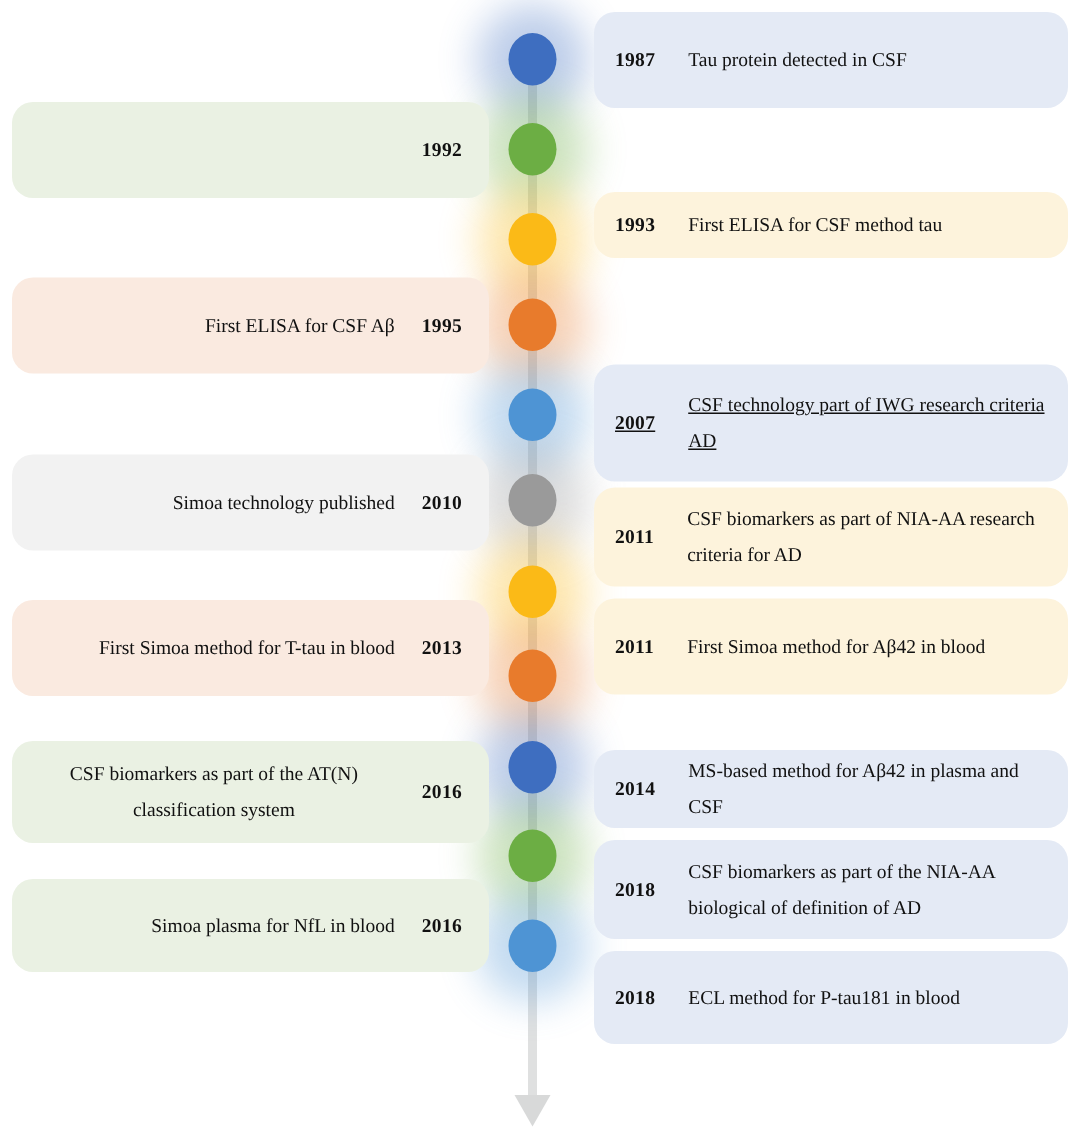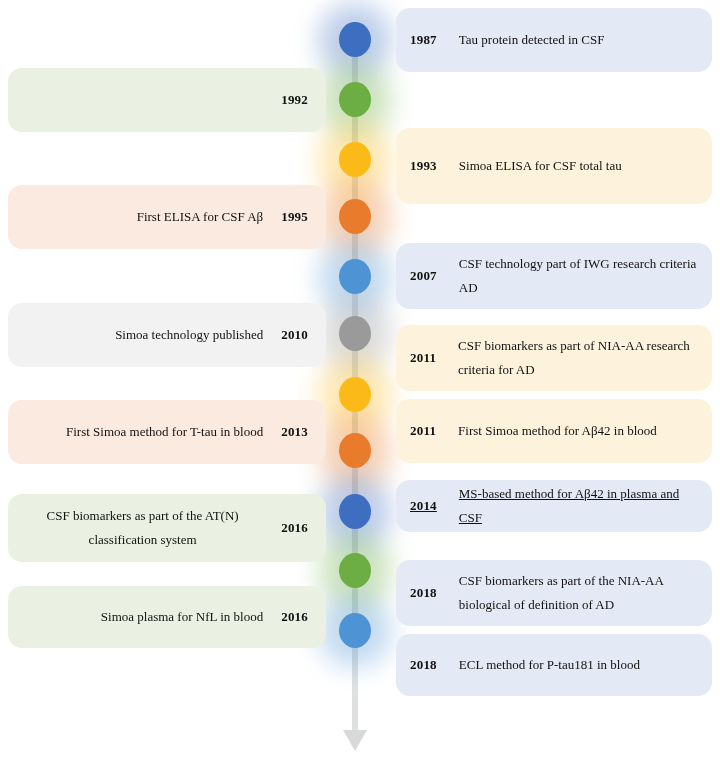--- a/index.html
+++ b/index.html
@@ -147,49 +147,49 @@
       <div class="dot" style="left: 339px; top: 613px; background: rgb(78, 148, 212);"></div>
     </div>
   <div id="card-layer">
       <div class="card right fill-blue" style="top: 8px; height: 64px;">
         <span class="year">1987</span>
         <span class="event">Tau protein detected in CSF</span>
       </div>
       <div class="card left fill-green" style="top: 68px; height: 64px;">
         <span class="year">1992</span>
       </div>
-      <div class="card right fill-yellow" style="top: 128px; height: 76px;">
+      <div class="card right fill-yellow" style="top: 128px; height: 44px;">
         <span class="year">1993</span>
-        <span class="event">Simoa ELISA for CSF total tau</span>
+        <span class="event">First ELISA for CSF method tau</span>
       </div>
       <div class="card left fill-peach" style="top: 185px; height: 64px;">
         <span class="year">1995</span>
         <span class="event">First ELISA for CSF Aβ</span>
       </div>
-      <div class="card right fill-blue" style="top: 243px; height: 66px;">
+      <div class="card right fill-blue" style="top: 243px; height: 78px; text-decoration: underline;">
         <span class="year">2007</span>
         <span class="event">CSF technology part of IWG research criteria AD</span>
       </div>
       <div class="card left fill-gray" style="top: 303px; height: 64px;">
         <span class="year">2010</span>
         <span class="event">Simoa technology published</span>
       </div>
       <div class="card right fill-yellow" style="top: 325px; height: 66px;">
         <span class="year">2011</span>
         <span class="event">CSF biomarkers as part of NIA-AA research criteria for AD</span>
       </div>
       <div class="card right fill-yellow" style="top: 399px; height: 64px;">
         <span class="year">2011</span>
         <span class="event">First Simoa method for Aβ42 in blood</span>
       </div>
       <div class="card left fill-peach" style="top: 400px; height: 64px;">
         <span class="year">2013</span>
         <span class="event">First Simoa method for T-tau in blood</span>
       </div>
-      <div class="card right fill-blue" style="top: 480px; height: 52px; text-decoration: underline;">
+      <div class="card right fill-blue" style="top: 500px; height: 52px;">
         <span class="year">2014</span>
         <span class="event">MS-based method for Aβ42 in plasma and CSF</span>
       </div>
       <div class="card left fill-green" style="top: 494px; height: 68px;">
         <span class="year">2016</span>
         <span class="event">CSF biomarkers as part of the AT(N) classification system</span>
       </div>
       <div class="card right fill-blue" style="top: 560px; height: 66px;">
         <span class="year">2018</span>
         <span class="event">CSF biomarkers as part of the NIA-AA biological of definition of AD</span>

